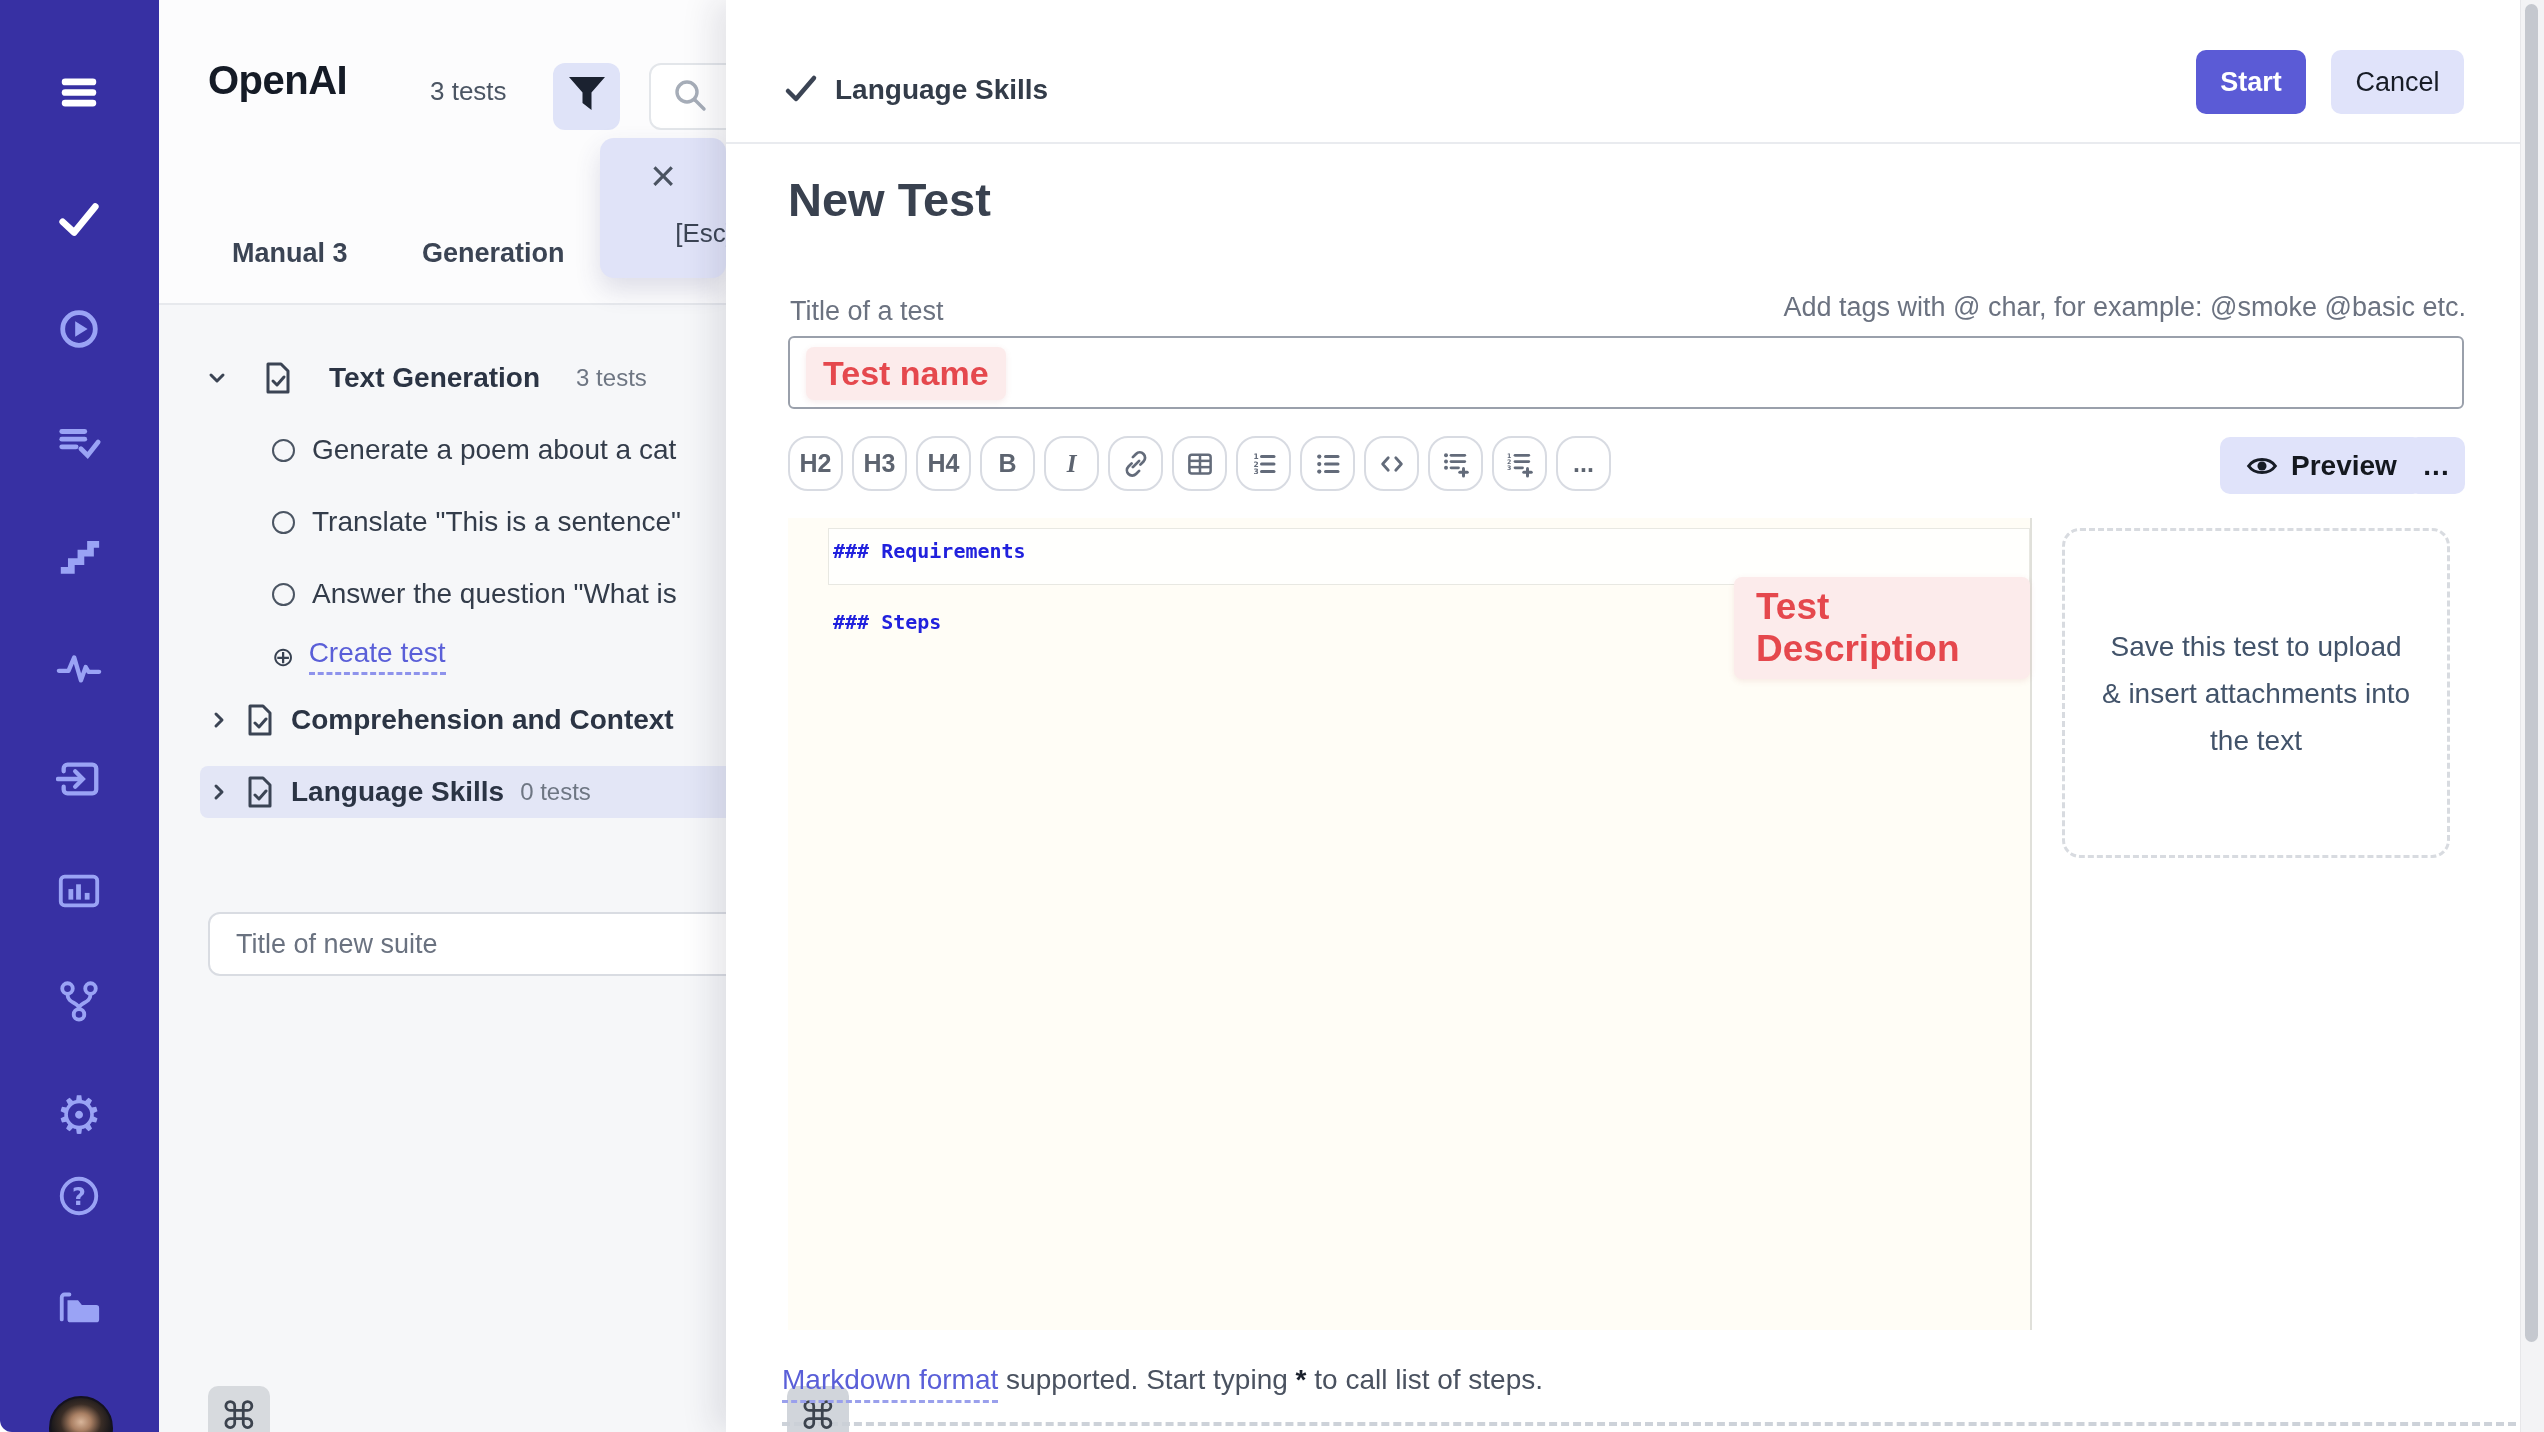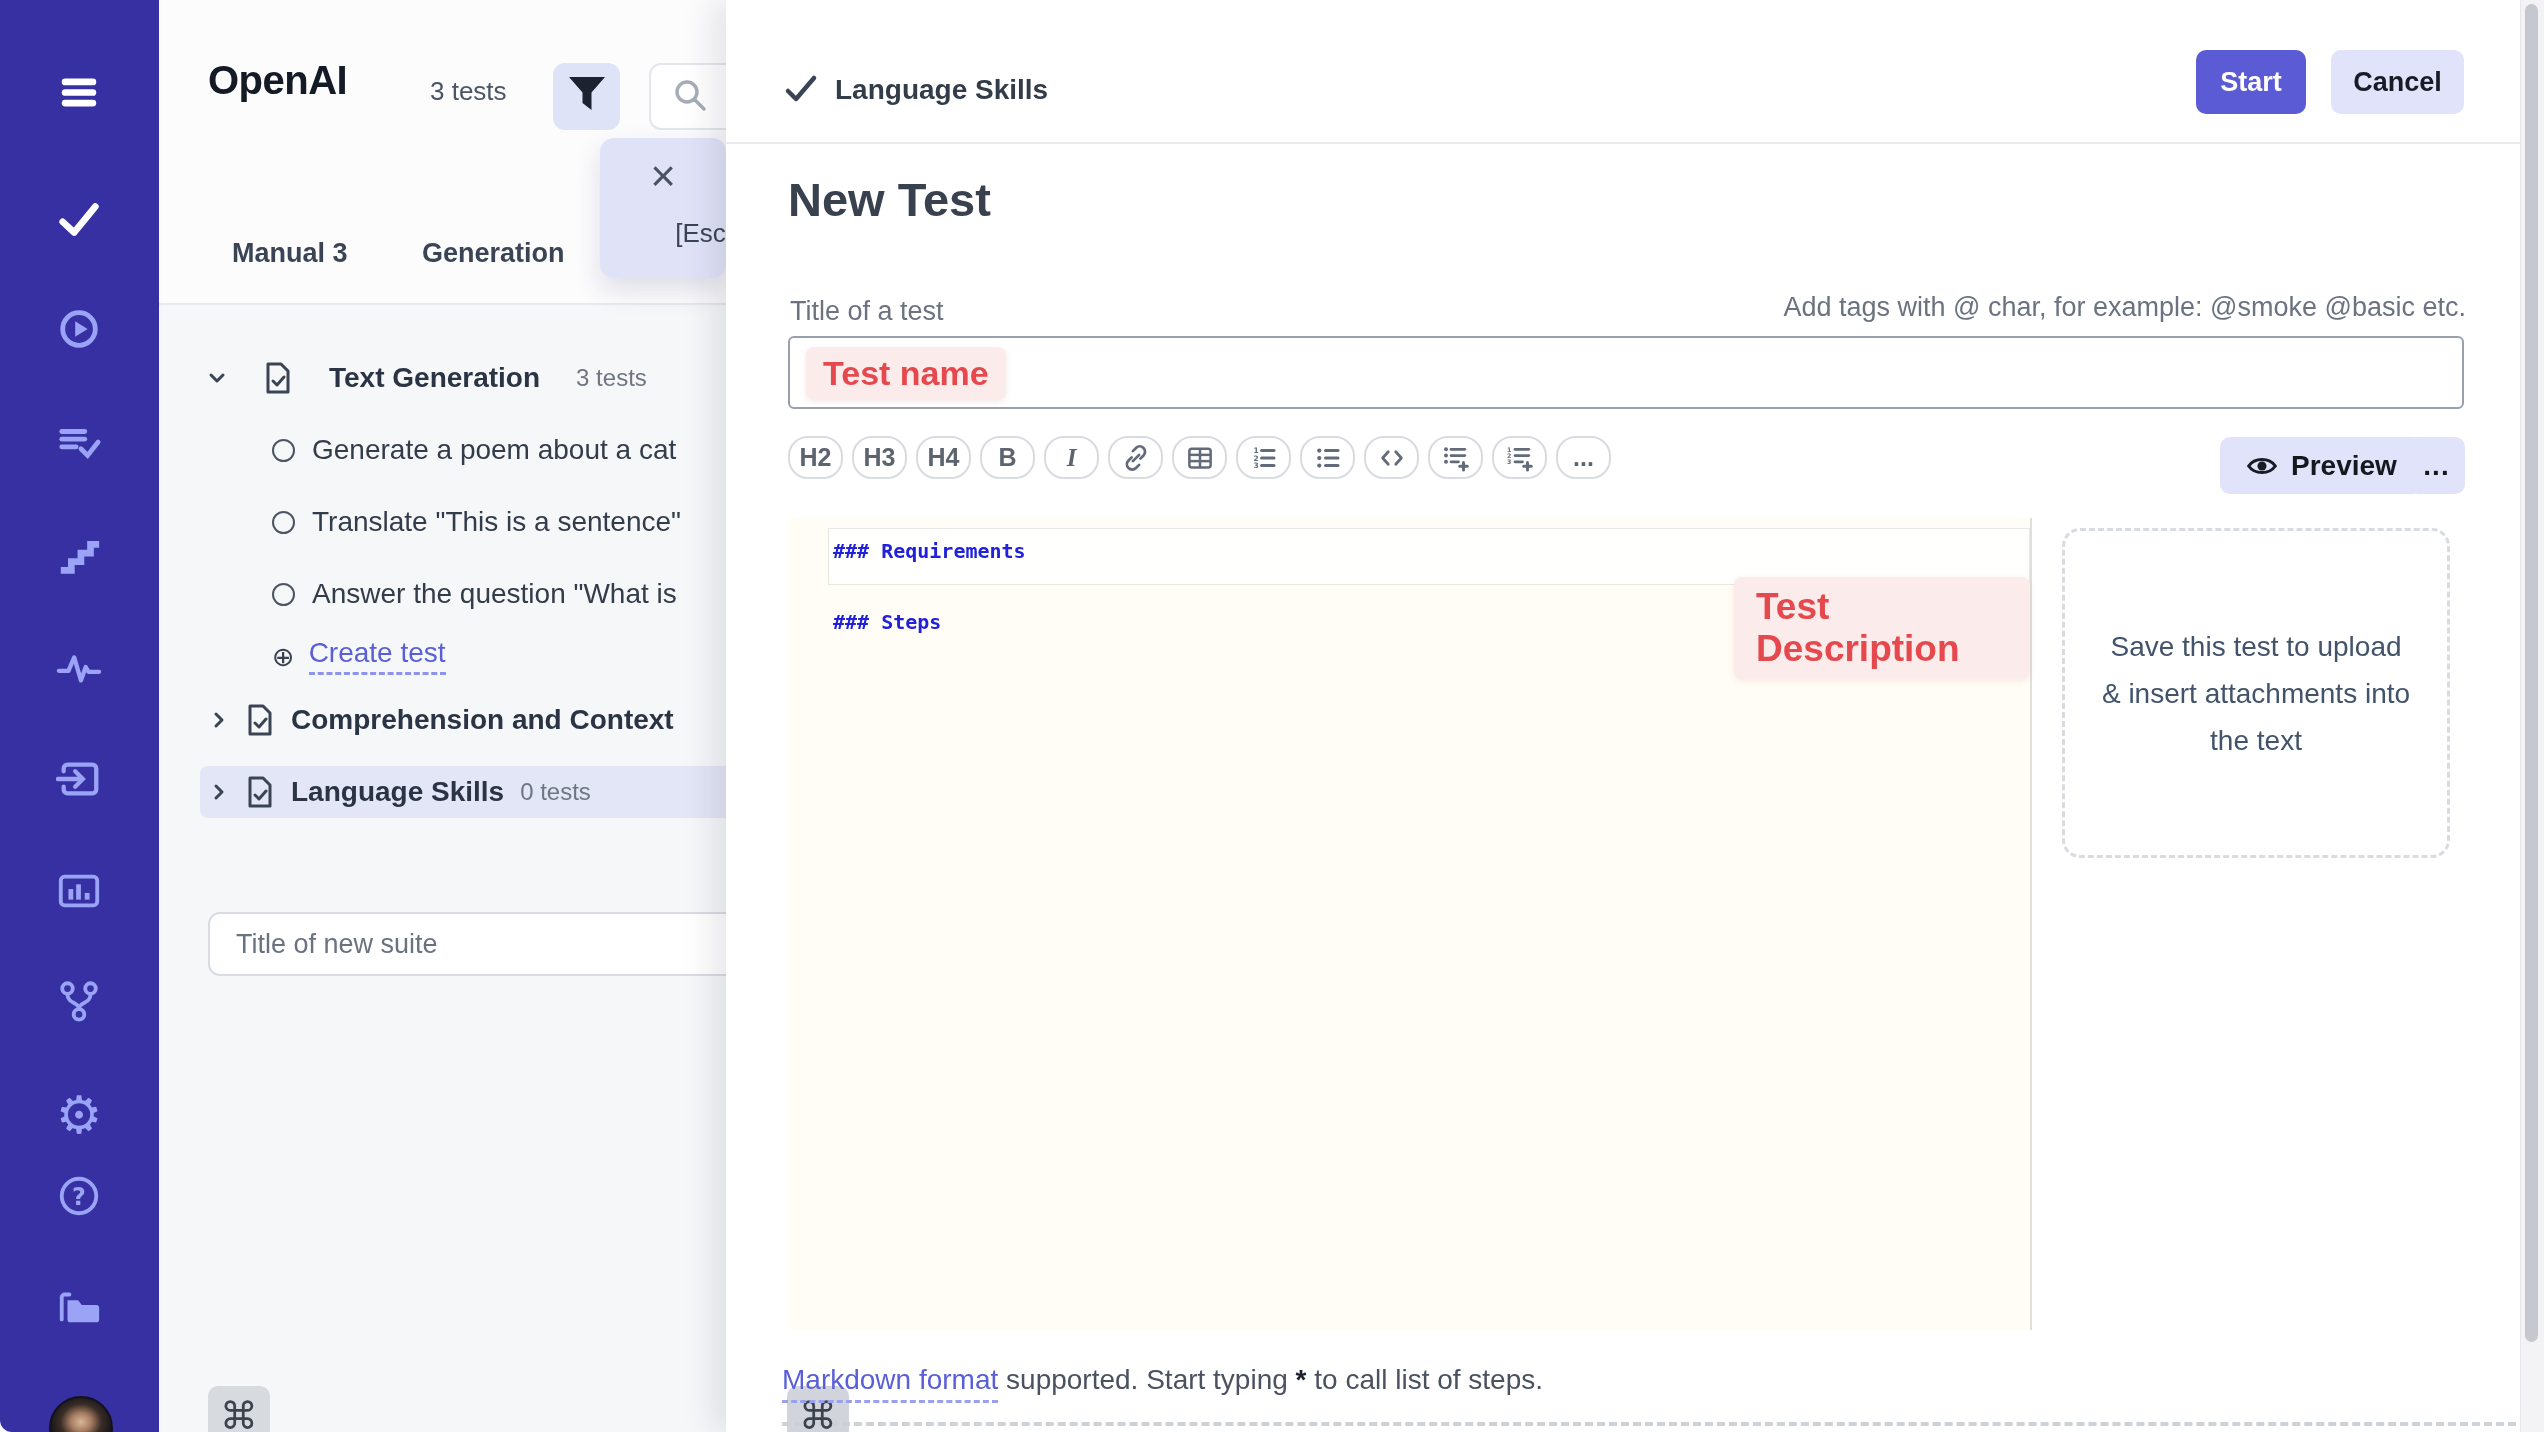--- a/index.html
+++ b/index.html
@@ -43,31 +43,31 @@
             justify-content:center;font-size:38px;color:#3c434e;cursor:pointer;}
 
   
   .overlay{left:726px;top:0;width:1818px;height:1432px;background:#fff;z-index:20;
            box-shadow:-14px 0 30px rgba(25,25,60,.10);}
   .ov-header{position:absolute;left:0;top:0;width:1818px;height:142px;border-bottom:2px solid #e9ebef;background:#fff;}
   .crumb{left:109px;top:74px;font-size:28px;font-weight:600;color:#333c49;}
   .btn-save{left:1470px;top:50px;width:110px;height:64px;border:none;border-radius:10px;background:#5b5bd6;
             color:#fff;font-size:27px;font-weight:600;cursor:pointer;font-family:inherit;}
   .btn-cancel{left:1605px;top:50px;width:133px;height:64px;border:none;border-radius:10px;background:#e0e3fa;
-              color:#171c26;font-size:27px;font-weight:700;cursor:pointer;font-family:inherit;}
+              color:#171c26;font-size:27px;font-weight:400;cursor:pointer;font-family:inherit;}
   .heading{left:62px;top:172px;font-size:47px;font-weight:700;color:#39414f;}
   .fld-label{left:64px;top:296px;font-size:27px;color:#6b7280;}
   .tags-hint{right:78px;top:292px;font-size:27px;color:#6b7280;}
   .title-input{left:62px;top:336px;width:1676px;height:73px;background:#fff;border:2px solid #9aa0ab;border-radius:6px;
                box-sizing:border-box;outline:none;font-size:30px;padding-left:220px;font-family:inherit;}
   .chip-red{background:#fcebeb;border-radius:8px;color:#e5484d;font-weight:700;
             box-shadow:0 2px 6px rgba(180,60,60,.10);}
   .title-anno{left:80px;top:347px;padding:7px 17px;font-size:34px;}
   .toolbar{left:62px;top:436px;display:flex;gap:9px;}
-  .tb-btn{width:55px;height:43px;background:#fff;border:2px solid #d8dbe2;border-radius:20px;box-sizing:border-box;
+  .tb-btn{width:55px;height:55px;background:#fff;border:2px solid #d8dbe2;border-radius:20px;box-sizing:border-box;
           display:flex;align-items:center;justify-content:center;font-size:25px;font-weight:600;color:#5d6470;
           cursor:pointer;font-family:inherit;}
   .btn-preview{left:1494px;top:437px;height:57px;padding:0 26px;border:none;border-radius:10px;background:#e0e3fa;
                display:flex;align-items:center;gap:13px;font-size:28px;font-weight:600;color:#14181f;
                cursor:pointer;font-family:inherit;}
   .btn-more{left:1682px;top:437px;width:57px;height:57px;border:none;border-radius:10px;background:#e0e3fa;
             font-size:28px;font-weight:700;color:#14181f;cursor:pointer;letter-spacing:1px;font-family:inherit;}
   .editor{left:62px;top:518px;width:1244px;height:812px;background:#fffdf6;border-right:2px solid #e0e0da;
           box-sizing:border-box;cursor:text;}
   .active-line{left:40px;top:10px;width:1202px;height:57px;background:#fffffd;border:1px solid #e8e8e2;

